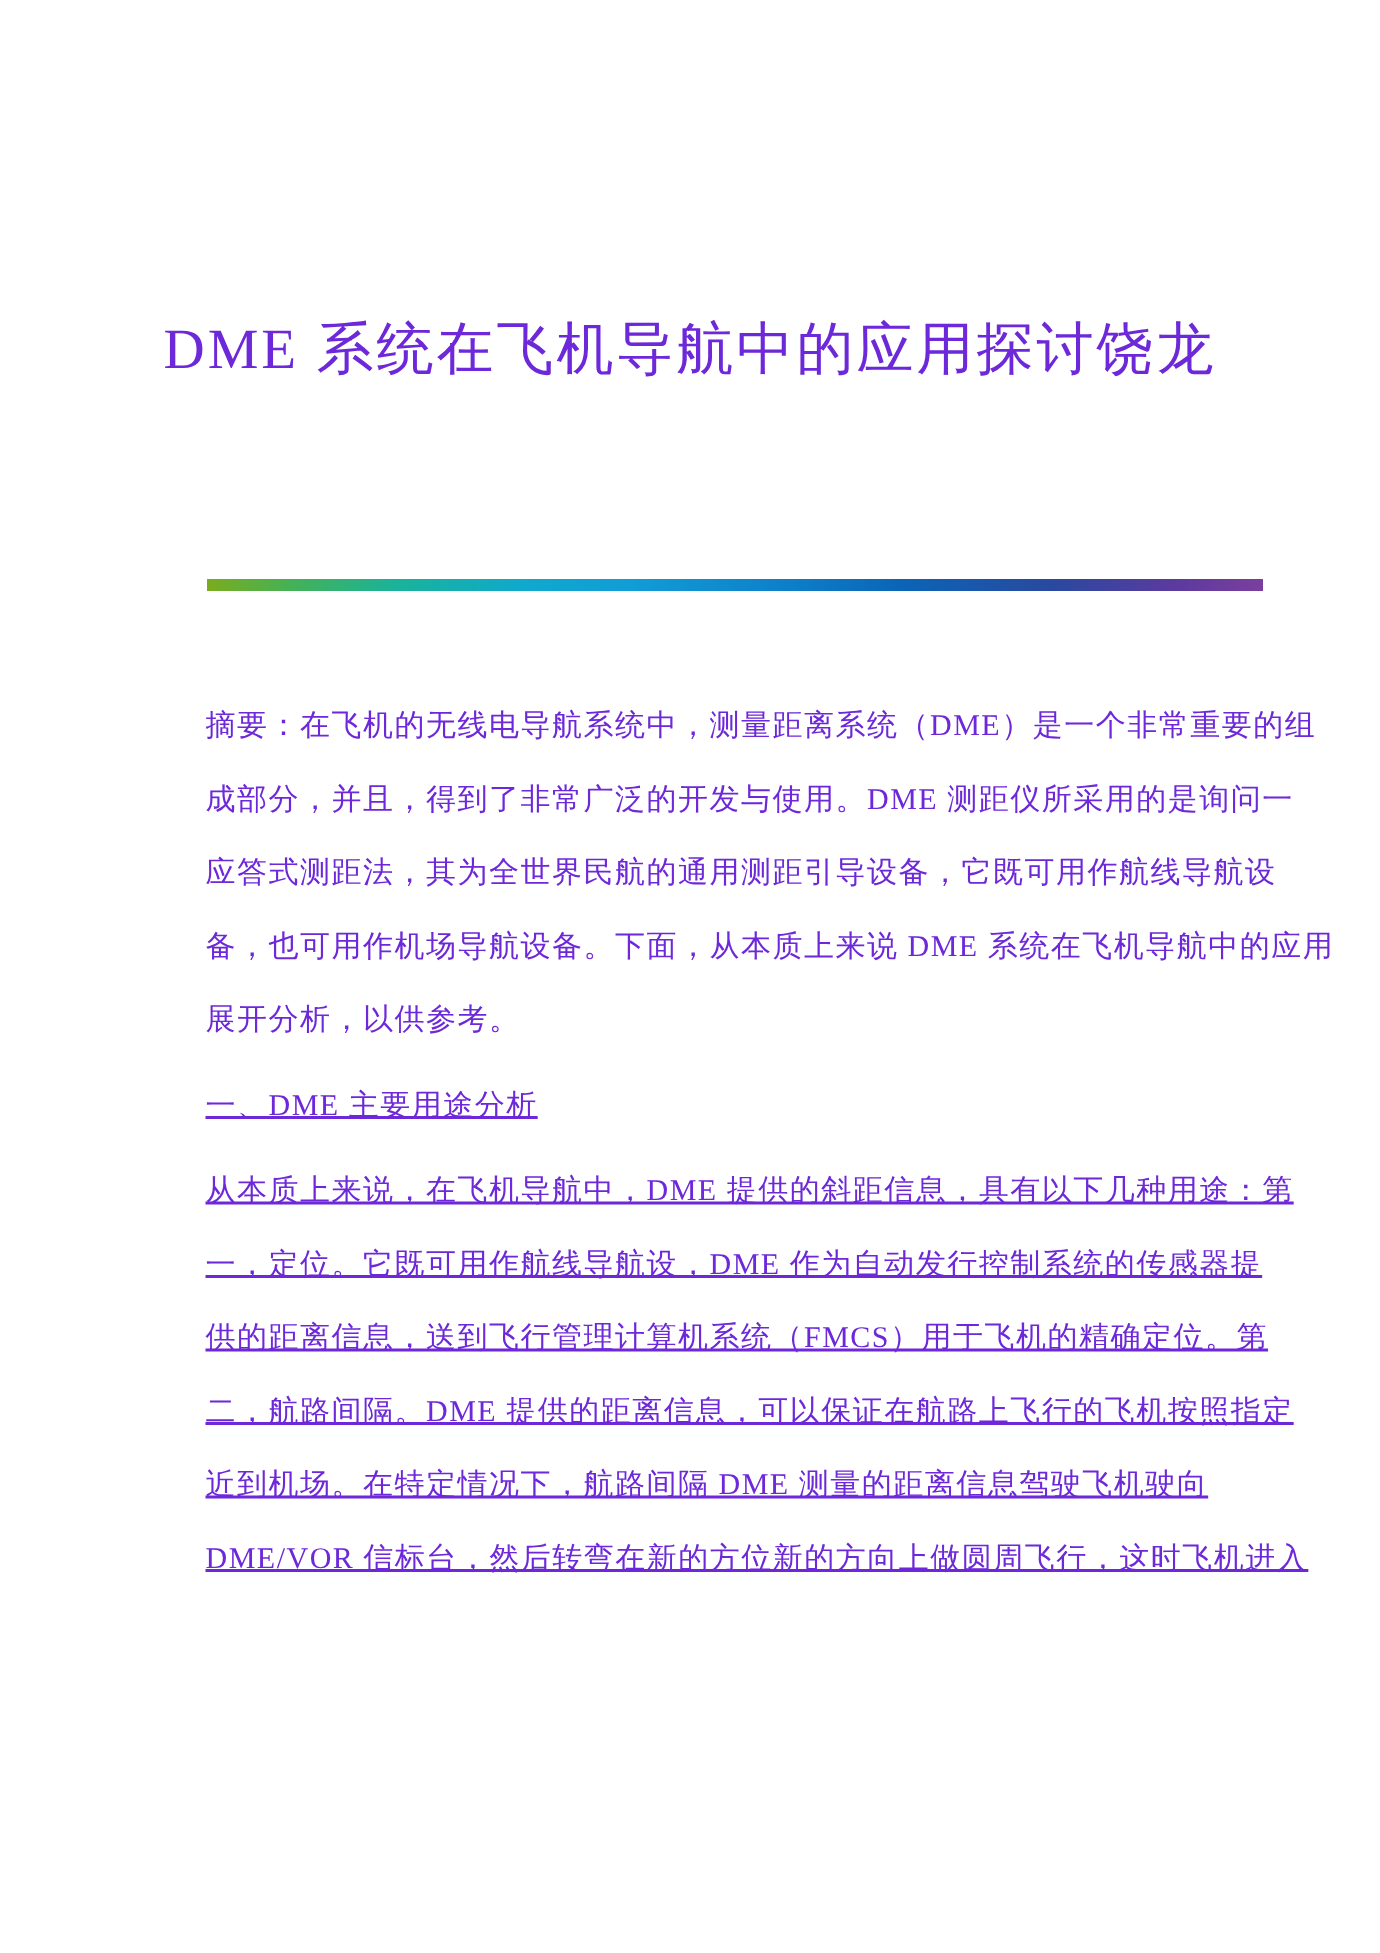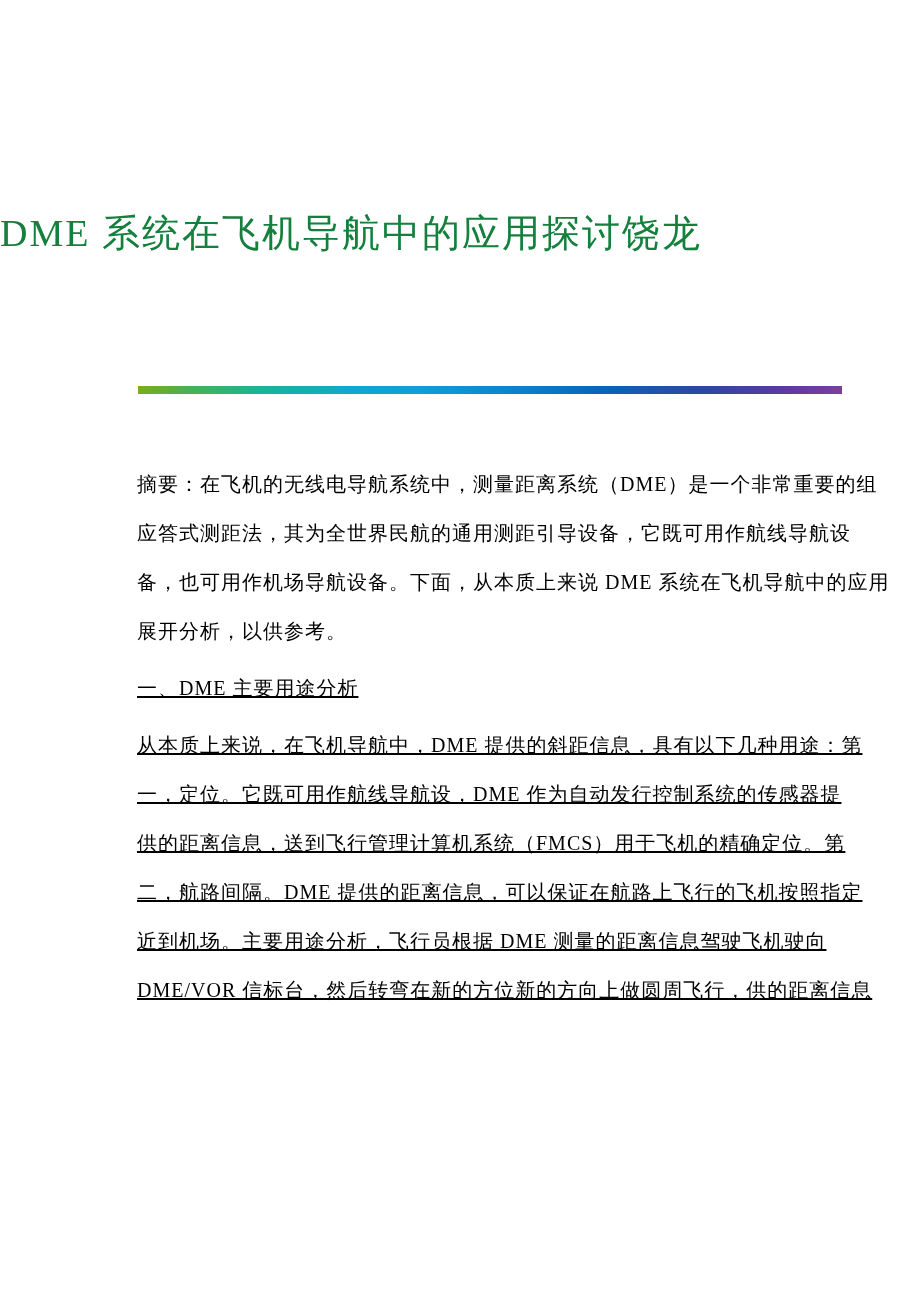--- a/index.html
+++ b/index.html
@@ -14,39 +14,40 @@
     overflow: hidden;
     font-family: "Liberation Serif", "DejaVu Serif", serif;
   }
   .doc-page {
     width: 920px;
     height: 1302px;
     background: #ffffff;
   }
   .doc-title {
     margin: 210px 0 0 0;
+    text-align: center;
     font-size: 38px;
     line-height: 46px;
     letter-spacing: 2px;
-    color: #15803d;
+    color: #6d28d9;
     font-weight: 400;
     white-space: nowrap;
   }
   .gradient-divider {
     width: 704px;
     height: 8px;
     margin: 130px 0 0 138px;
     
     background: linear-gradient(90deg, #7aac1e, #19b39b, #0fa8d6, #0b6cc0, #2b459e, #7b3f9d);
   }
   .doc-content {
     width: 662px;
     margin: 66px 0 0 137px;
     font-size: 20px;
-    color: #000000;
+    color: #6d28d9;
     letter-spacing: 1px;
   }
   .text-line {
     height: 49px;
     line-height: 49px;
     white-space: nowrap;
   }
   .para-gap {
     margin-top: 8px;
     text-decoration: underline;
@@ -58,31 +59,32 @@
 <div class="doc-page">
 
   <div class="doc-title">DME 系统在飞机导航中的应用探讨饶龙</div>
 
   <div class="gradient-divider" style="background: linear-gradient(90deg, rgb(122, 172, 30) 0%, rgb(69, 177, 87) 8%, rgb(25, 179, 155) 18%, rgb(15, 169, 205) 30%, rgb(17, 157, 214) 40%, rgb(13, 127, 201) 55%, rgb(11, 100, 182) 66%, rgb(41, 73, 159) 80%, rgb(93, 58, 158) 92%, rgb(123, 63, 157) 100%);"></div>
 
   <div class="doc-content">
 
     <div>
       <div class="text-line">摘要：在飞机的无线电导航系统中，测量距离系统（DME）是一个非常重要的组</div>
+      <div class="text-line">成部分，并且，得到了非常广泛的开发与使用。DME 测距仪所采用的是询问一</div>
       <div class="text-line">应答式测距法，其为全世界民航的通用测距引导设备，它既可用作航线导航设</div>
       <div class="text-line">备，也可用作机场导航设备。下面，从本质上来说 DME 系统在飞机导航中的应用</div>
       <div class="text-line">展开分析，以供参考。</div>
     </div>
 
 
     <div class="text-line para-gap">一、DME 主要用途分析</div>
 
     <div class="para-gap">
       <div class="text-line">从本质上来说，在飞机导航中，DME 提供的斜距信息，具有以下几种用途：第</div>
       <div class="text-line">一，定位。它既可用作航线导航设，DME 作为自动发行控制系统的传感器提</div>
       <div class="text-line">供的距离信息，送到飞行管理计算机系统（FMCS）用于飞机的精确定位。第</div>
       <div class="text-line">二，航路间隔。DME 提供的距离信息，可以保证在航路上飞行的飞机按照指定</div>
-      <div class="text-line">近到机场。主要用途分析，飞行员根据 DME 测量的距离信息驾驶飞机驶向</div>
-      <div class="text-line">DME/VOR 信标台，然后转弯在新的方位新的方向上做圆周飞行，供的距离信息</div>
+      <div class="text-line">近到机场。在特定情况下，航路间隔 DME 测量的距离信息驾驶飞机驶向</div>
+      <div class="text-line">DME/VOR 信标台，然后转弯在新的方位新的方向上做圆周飞行，这时飞机进入</div>
     </div>
 
   </div>
 </div>
 
 </body></html>

